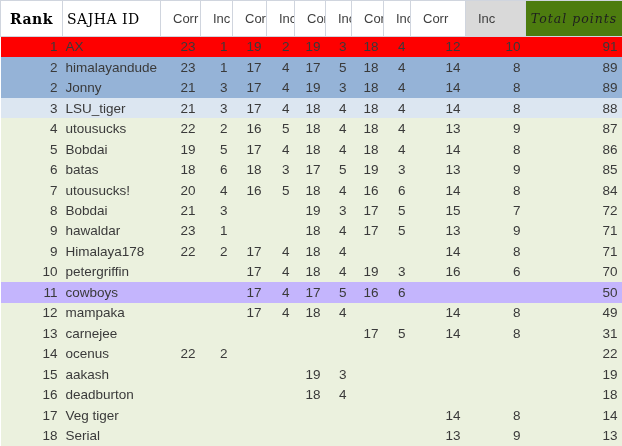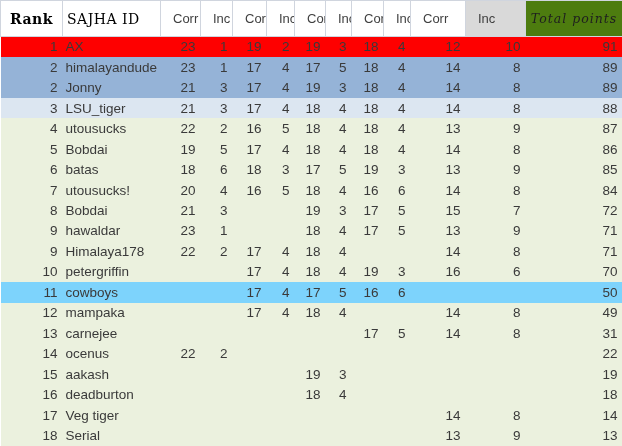--- a/index.html
+++ b/index.html
@@ -248,21 +248,21 @@
     <td class="num-c">17</td>
     <td class="num-c">4</td>
     <td class="num-c">18</td>
     <td class="num-c">4</td>
     <td class="num-c">19</td>
     <td class="num-c">3</td>
     <td class="num-c">16</td>
     <td class="num-c">6</td>
     <td class="num-c">70</td>
   </tr>
-      <tr style="background: #7dd3fc;">
+      <tr style="background: #c4b5fd;">
     <td class="rank-c">11</td>
     <td class="name-c">cowboys</td>
     <td class="num-c"></td>
     <td class="num-c"></td>
     <td class="num-c">17</td>
     <td class="num-c">4</td>
     <td class="num-c">17</td>
     <td class="num-c">5</td>
     <td class="num-c">16</td>
     <td class="num-c">6</td>

